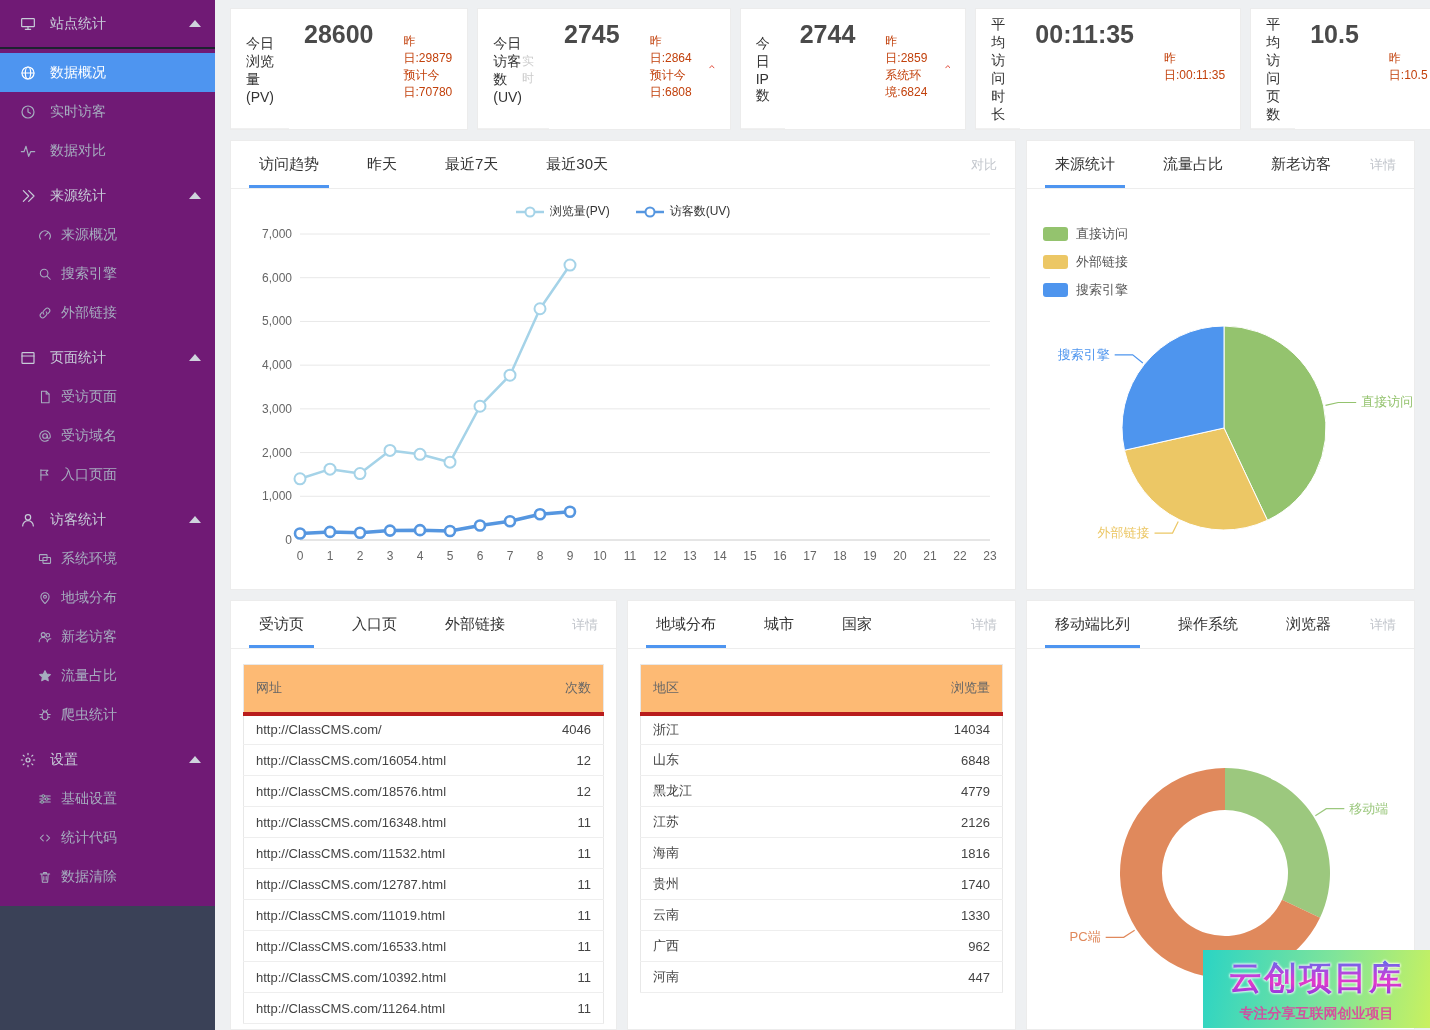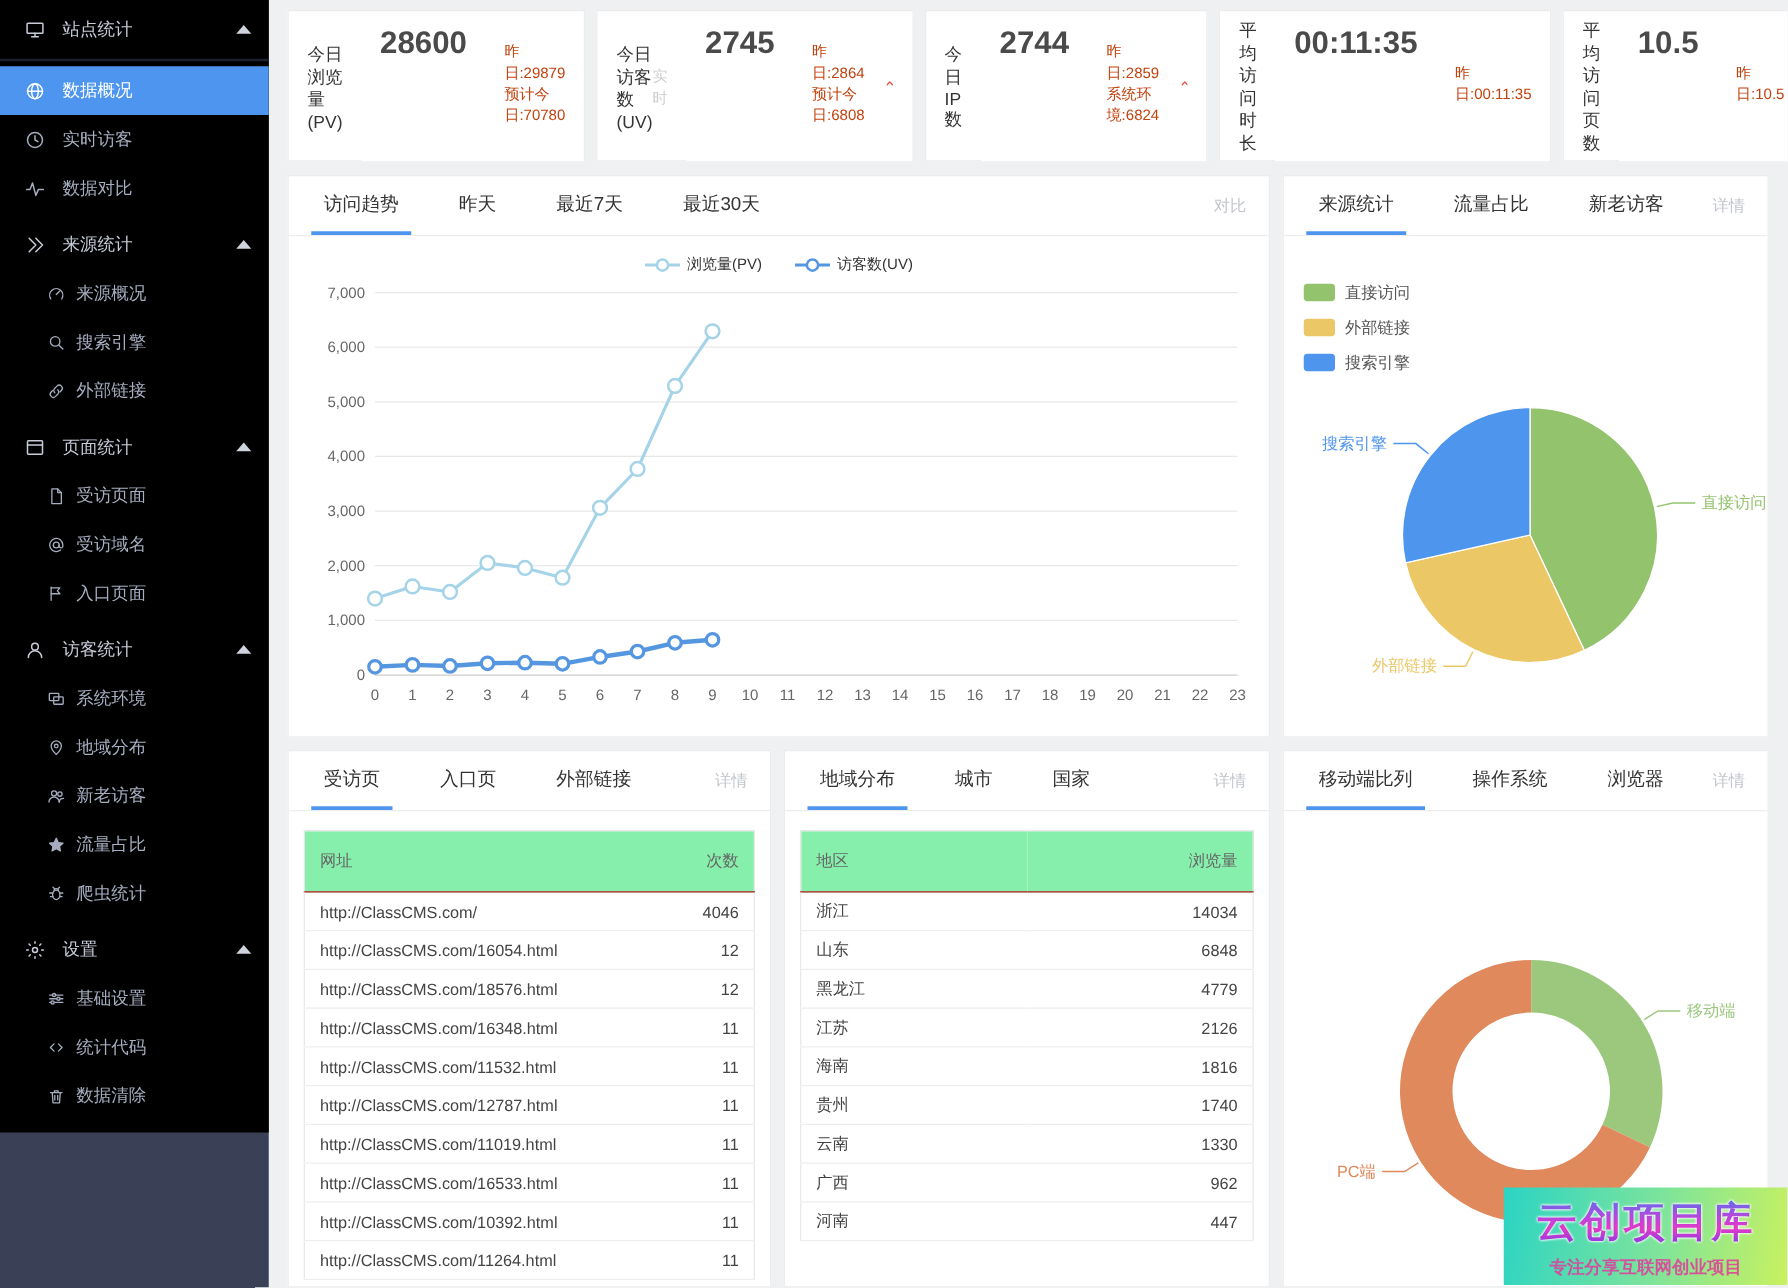--- a/index.html
+++ b/index.html
@@ -3,21 +3,21 @@
 <meta charset="utf-8">
 <style>
   * { margin:0; padding:0; box-sizing:border-box; }
   html,body { width:1430px; height:1030px; overflow:hidden; background:#eef0f2;
     font-family:"Liberation Sans","DejaVu Sans",sans-serif; }
   .app { position:relative; width:1430px; height:1030px; }
 
   
   .sidebar { position:absolute; left:0; top:0; width:215px; height:1030px;
     background:#3a4157; display:flex; flex-direction:column; }
-  .menu { background:#000000; padding:4px 0 10px; }
+  .menu { background:#701a75; padding:4px 0 10px; }
   .side-row { height:39px; display:flex; align-items:center; padding:0 14px 0 20px;
     color:#a6adbf; font-size:14px; cursor:pointer; position:relative; }
   .side-row .ic { width:16px; height:16px; margin-right:14px; flex:0 0 16px; display:flex; align-items:center; justify-content:center; }
   .side-row .ic svg { width:16px; height:16px; }
   .side-row.header { color:#c7ccd8; }
   .side-row.header.gap { margin-top:6px; }
   .side-row.sub { padding-left:38px; }
   .side-row.sub .ic { width:14px; flex-basis:14px; margin-right:9px; }
   .side-row.sub .ic svg { width:14px; height:14px; }
   .side-row.active { background:#4e95f0; color:#fff; }
@@ -47,22 +47,22 @@
   .tab { font-size:15px; color:#333; line-height:46px; padding:0 10px; margin-right:28px;
     border-bottom:3px solid transparent; cursor:pointer; white-space:nowrap; }
   .tab.active { border-bottom-color:#4e95f0; }
   .panel-action { margin-left:auto; font-size:13px; color:#c2c6cc; line-height:47px; cursor:pointer; }
 
   .trend-legend { display:flex; justify-content:center; gap:26px; margin-top:14px; }
   .legend-item { display:flex; align-items:center; gap:6px; font-size:12px; color:#333; }
 
   .data-table { width:calc(100% - 24px); margin:15px 12px 0; border-collapse:collapse;
     border:1px solid #e8e8e8; font-size:13px; }
-  .data-table th { background:#86efac; color:#666; font-weight:normal; text-align:left;
-    height:49px; padding:0 12px; border-bottom:1px solid #b91c1c; }
+  .data-table th { background:#fdba74; color:#666; font-weight:normal; text-align:left;
+    height:49px; padding:0 12px; border-bottom:4px solid #b91c1c; }
   .data-table td { color:#444; height:31px; padding:0 12px; border-bottom:1px solid #eee; }
   .data-table .num { text-align:right; }
 
   .source-legend { position:absolute; left:16px; top:84px; display:flex; flex-direction:column; gap:10px; }
   .source-legend .legend-row { display:flex; align-items:center; gap:8px; font-size:13px; color:#555; }
   .swatch { width:25px; height:14px; border-radius:3px; }
 
   
   .watermark { position:absolute; right:0; bottom:2px; width:227px; height:78px;
     background:linear-gradient(100deg,#2bd4c4 0%,#7fe49a 55%,#c9f15f 100%);

